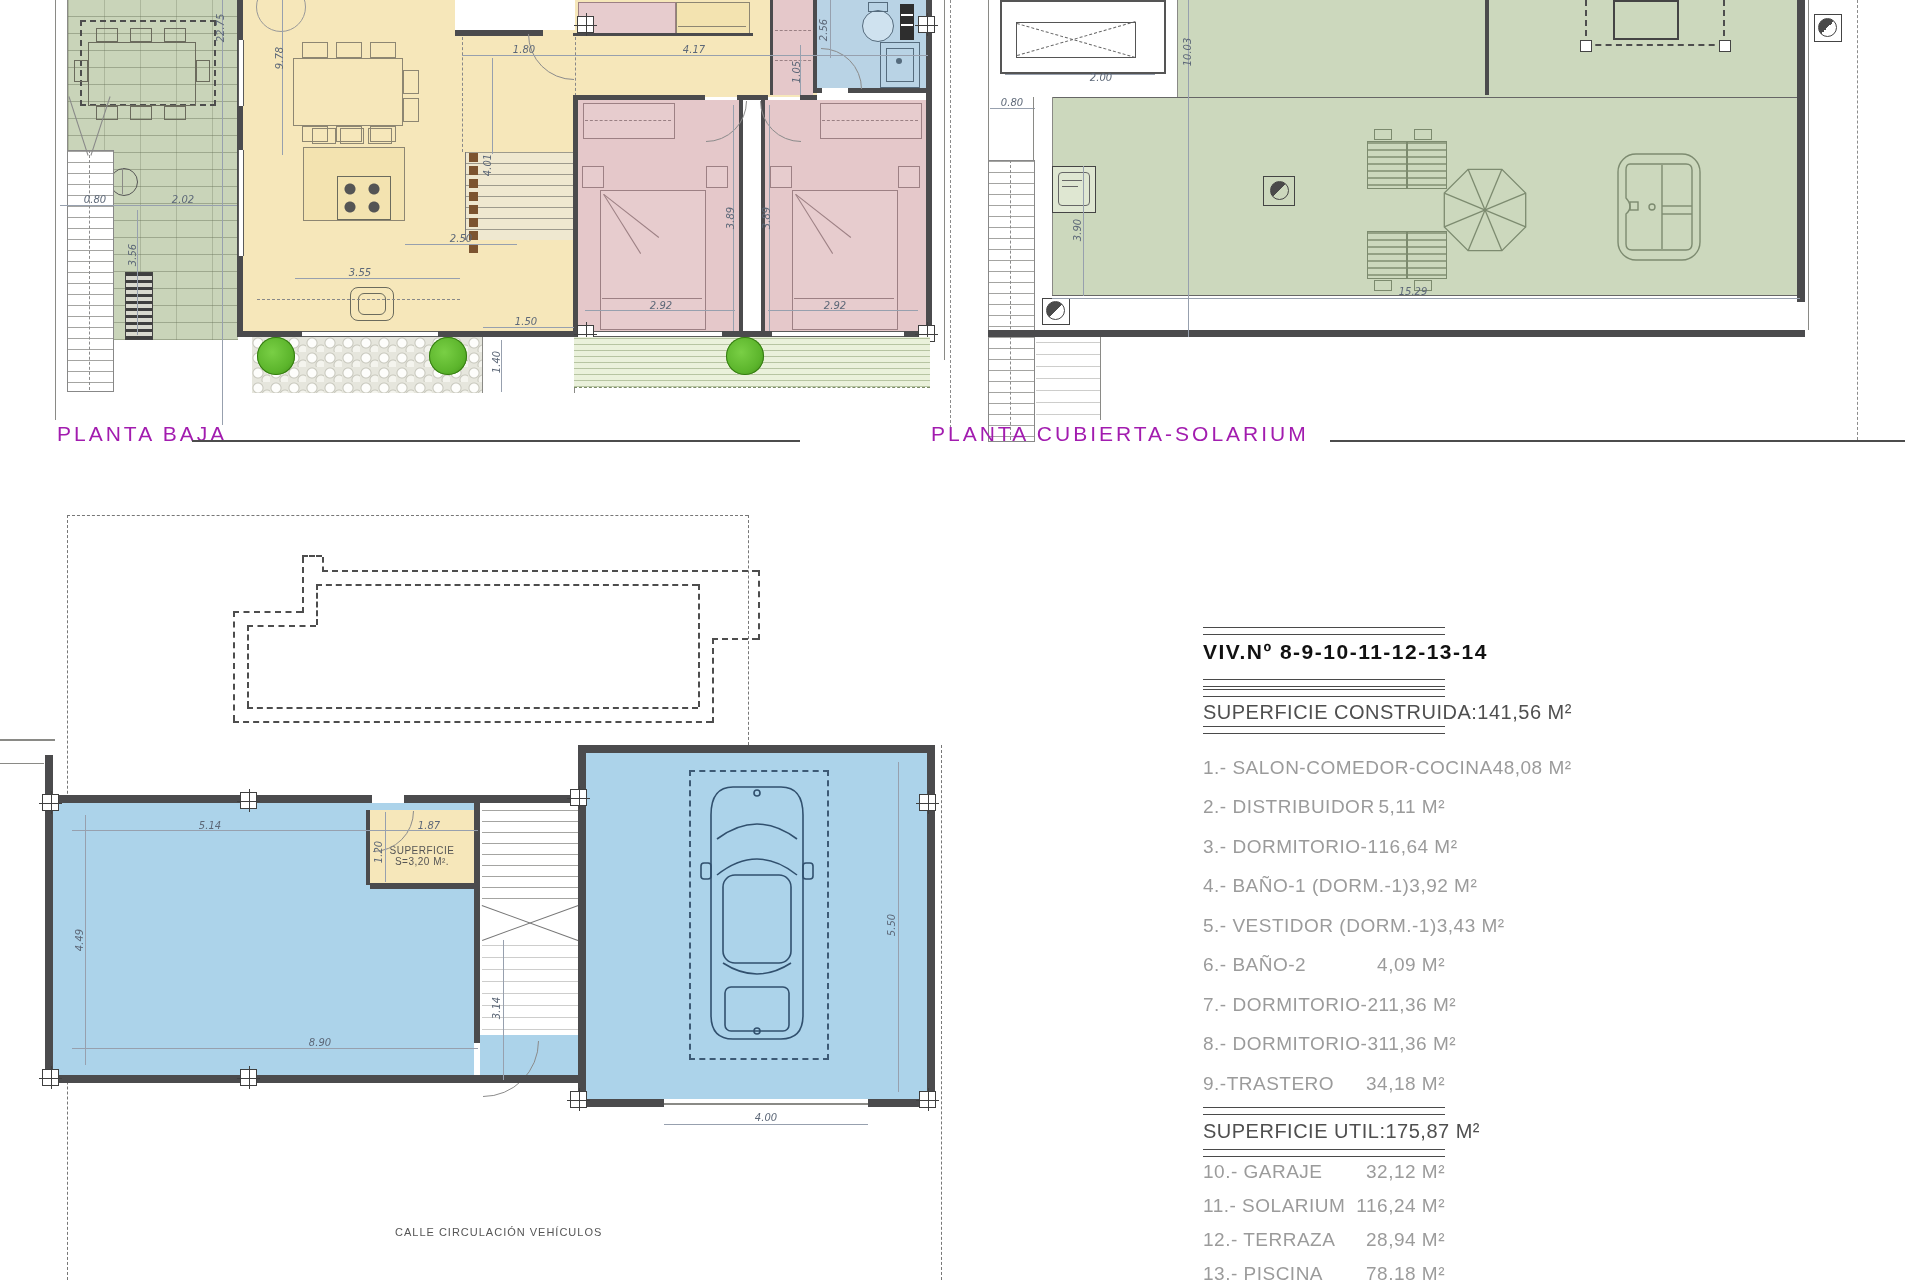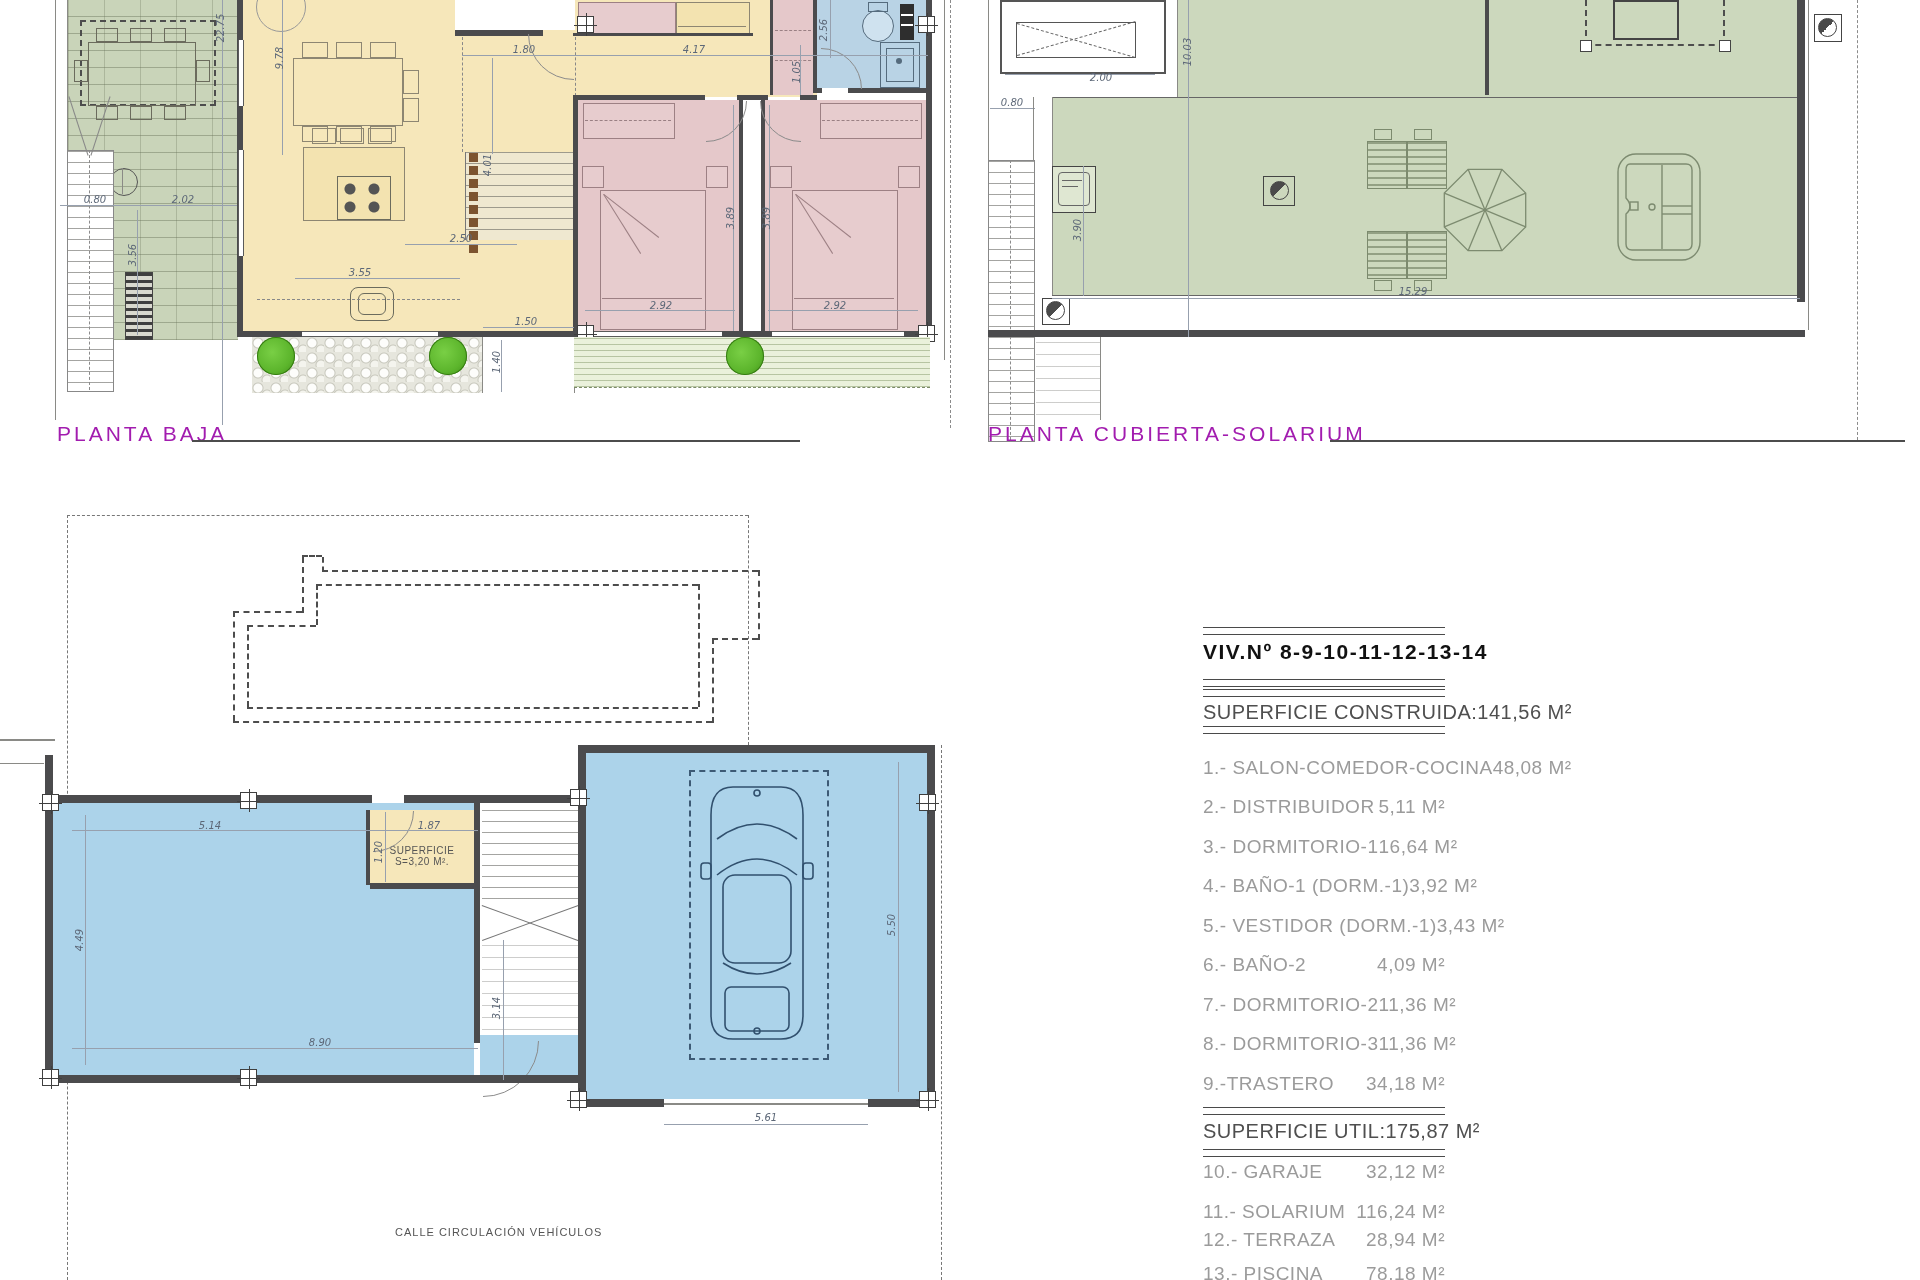--- a/index.html
+++ b/index.html
@@ -295,21 +295,21 @@
     <div class="wall" style="left:988px;top:330px;width:817px;height:7px"></div>
     <div class="ln" style="left:1808px;top:0;width:1px;height:330px"></div>
     <div class="dln" style="left:1188px;top:0;width:1px;height:337px"></div>
     <div class="dln" style="left:1083px;top:166px;width:1px;height:130px"></div>
     <div class="dln" style="left:1052px;top:298px;width:748px;height:1px"></div>
     <div class="dd" style="left:1857px;top:0;height:440px"></div>
   </div>
 
   <span class="planLabel" style="left:57px;top:422px">PLANTA BAJA</span>
   <div class="underline" style="left:192px;top:440px;width:608px"></div>
-  <span class="planLabel" style="left:988px;top:422px">PLANTA CUBIERTA-SOLARIUM</span>
+  <span class="planLabel" style="left:931px;top:422px">PLANTA CUBIERTA-SOLARIUM</span>
   <div class="underline" style="left:1330px;top:440px;width:575px"></div>
 
   <div>
     <div class="ddh" style="left:67px;top:515px;width:681px;border-top-color:#777"></div>
     <div class="dd" style="left:67px;top:515px;height:765px;border-left-color:#777"></div>
     <div class="dd" style="left:748px;top:515px;height:230px;border-left-color:#777"></div>
     <div class="dd" style="left:941px;top:745px;height:535px;border-left-color:#777"></div>
 
     <div class="dsh" style="left:233px;top:611px;width:69px"></div>
     <div class="dsv" style="left:302px;top:557px;height:56px"></div>
@@ -452,21 +452,21 @@
     <div class="thead" style="top:497px;height:32px">
       <span>SUPERFICIE UTIL:</span>
       <span>175,87 M²</span>
     </div>
     <div class="drule" style="top:531px"></div>
     <div id="rows1" class="a" style="left:0;top:537px;width:242px">
         <div class="trow" style="height: 34px;">
           <span>10.- GARAJE</span>
           <span>32,12 M²</span>
         </div>
-        <div class="trow" style="height: 34px; align-items: flex-end;">
+        <div class="trow" style="height: 34px;">
           <span>11.- SOLARIUM</span>
           <span>116,24 M²</span>
         </div>
         <div class="trow" style="height: 34px;">
           <span>12.- TERRAZA</span>
           <span>28,94 M²</span>
         </div>
         <div class="trow" style="height: 34px;">
           <span>13.- PISCINA</span>
           <span>78,18 M²</span>
@@ -497,14 +497,14 @@
     <span class="dim r" style="left: 1188px; top: 52px;">10.03</span>
     <span class="dim r" style="left: 1078px; top: 230px;">3.90</span>
     <span class="dim" style="left: 1413px; top: 292px;">15.29</span>
     <span class="dim" style="left: 210px; top: 826px; text-align: right;">5.14</span>
     <span class="dim" style="left: 429px; top: 826px;">1.87</span>
     <span class="dim r" style="left: 379px; top: 852px;">1.20</span>
     <span class="dim r" style="left: 80px; top: 940px;">4.49</span>
     <span class="dim" style="left: 320px; top: 1043px;">8.90</span>
     <span class="dim r" style="left: 497px; top: 1008px;">3.14</span>
     <span class="dim r" style="left: 892px; top: 925px;">5.50</span>
-    <span class="dim" style="left: 766px; top: 1118px;">5.61</span>
+    <span class="dim" style="left: 766px; top: 1118px;">4.00</span>
   </div>
 
 </body></html>

